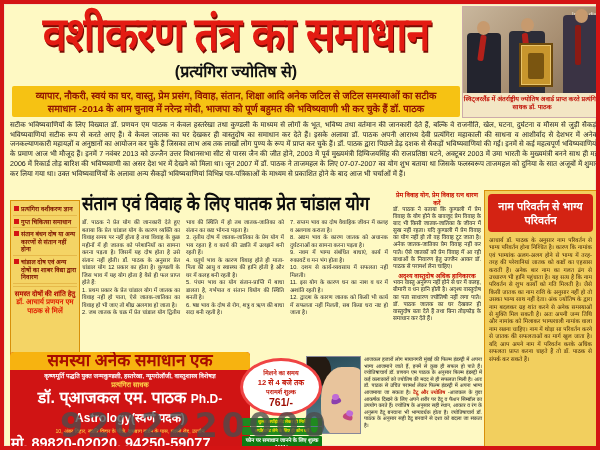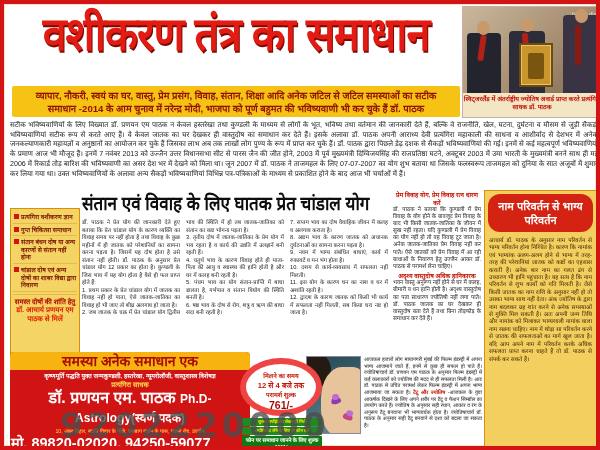--- a/index.html
+++ b/index.html
@@ -1,17 +1,17 @@
 <!DOCTYPE html>
 <html><head>
 <meta charset="utf-8">
 <style>
   * { margin:0; padding:0; box-sizing:border-box; font-family:"Liberation Sans","DejaVu Sans",sans-serif; }
   html,body { background:#888; }
-  .page { position:relative; width:600px; height:450px; background:#ffffff;
+  .page { position:relative; width:600px; height:450px; background:#fef9c3;
           border:4px solid #d41414; overflow:hidden; box-shadow:inset 0 0 0 1px #f4e7c9; }
   .abs { position:absolute; }
 
   
   .main-title { left:6px; top:2px; width:452px; text-align:center; color:#e41b12;
     font-size:43px; font-weight:800; letter-spacing:-1px; line-height:52px;
     text-shadow:1px 2px 0 #7a0b04; transform:scaleY(1.08); transform-origin:top; white-space:nowrap; }
   .subtitle { left:6px; top:56px; width:452px; text-align:center; color:#111;
     font-size:16px; font-weight:800; }
 
@@ -33,21 +33,21 @@
   
   .highlight-banner { left:8px; top:82px; width:448px; height:31px; background:#f6c213;
     color:#8f1200; font-size:9.6px; font-weight:800; text-align:center;
     padding:3px 10px 0; line-height:13px; border-radius:2px; }
 
   
   .intro-paragraph { left:6px; top:117px; width:588px; height:70px; color:#1a1a1a;
     font-size:7.1px; line-height:9.7px; text-align:justify; overflow:hidden; }
 
   
-  .services-sidebar { left:6px; top:204px; width:70px; height:159px; background:#f4d465;
+  .services-sidebar { left:6px; top:196px; width:70px; height:159px; background:#f4d465;
     border:1px solid #d8900a; padding:2px; }
   .svc-item { display:flex; gap:2px; padding:2px 1px; border-bottom:1px solid #e6b94a;
     color:#7c1500; font-size:6.2px; font-weight:700; line-height:7.6px; }
   .bullet { flex:0 0 5px; width:5px; height:5px; margin-top:1px; background:#d41414; }
   .sidebar-footer { margin-top:2px; text-align:center; color:#b00d00; font-weight:800;
     font-size:6.8px; line-height:8.6px; padding:3px 1px; border-top:1px solid #e6b94a; }
   .sidebar-footer .who { color:#e02000; font-size:7.2px; }
 
   
   .article-headline { left:78px; top:186px; width:310px; color:#0d0d0d; font-size:17px;
@@ -56,35 +56,35 @@
     font-size:5.7px; line-height:7.5px; color:#222; text-align:justify; white-space:pre-line; overflow:hidden; }
 
   
   .subarticles { left:389px; top:187px; width:88px; height:159px; overflow:hidden; }
   .subhead { color:#c61200; font-size:6.2px; font-weight:800; text-align:center; line-height:7.5px; }
   .subtext { font-size:5.6px; line-height:7.1px; color:#222; text-align:justify; margin-bottom:2px; }
 
   
   .right-column { left:480px; top:186px; width:113px; height:259px; background:#f2cf5e; border:1px solid #d8900a; }
   .rc-head { margin:3px; background:#d42313; color:#fff; font-size:11px; font-weight:800;
-    text-align:center; line-height:14px; padding:5px 2px; border-radius:12px; }
+    text-align:center; line-height:14px; padding:5px 2px; border-radius:4px; }
   .rc-body { padding:2px 4px; font-size:5.8px; line-height:7.4px; color:#3a2000; text-align:justify; }
 
   
   .contact-card { left:6px; top:348px; width:240px; height:96px; background:#d01414; border-radius:4px; overflow:hidden; }
-  .cc-banner { background:#f7b310; color:#a80c00; font-size:14px; font-weight:800; text-align:center; height:18px; line-height:18px; }
+  .cc-banner { background:#f7b310; color:#a80c00; font-size:17px; font-weight:800; text-align:center; height:18px; line-height:18px; }
   .cc-spec { color:#fff; font-size:6.2px; font-weight:700; text-align:center; line-height:7.6px; padding:2px 4px 0; }
   .cc-sadhak { color:#ffd84a; font-size:6.8px; font-weight:700; text-align:center; }
   .cc-name { color:#fff; text-align:center; font-weight:800; font-size:16px; line-height:17px; }
   .cc-degree { color:#fff; font-size:12px; font-weight:700; }
   .cc-addr { color:#ffd84a; font-size:5.2px; text-align:center; line-height:6.5px; padding:1px 2px; }
   .cc-phone { color:#fff; font-weight:800; font-size:14.5px; padding-left:1px; line-height:17px; }
 
   
-  .consult-circle { left:236px; top:354px; width:82px; height:58px; background:#fff; border:6px solid #ef4444;
+  .consult-circle { left:236px; top:354px; width:82px; height:58px; background:#fff; border:3px solid #ef4444;
     border-radius:50%; text-align:center; color:#c21608; padding-top:7px; z-index:5; }
   .consult-circle .l1 { font-size:6.4px; font-weight:700; }
   .consult-circle .l2 { font-size:7.6px; font-weight:800; }
   .consult-circle .l3 { font-size:6.4px; font-weight:700; }
   .consult-circle .fee { font-size:10.5px; font-weight:800; color:#9d0b00; }
   .badges { left:238px; top:414px; width:80px; z-index:5; }
   .badge-y { background:#1f8a1f; color:#ffe100; font-size:4.4px; font-weight:700; text-align:center;
     line-height:6px; padding:1px 1px; margin-bottom:1px; border-radius:1px; }
   .badge-w { background:#0f7a12; color:#fff; font-size:5.4px; font-weight:700; text-align:center;
     line-height:6.8px; padding:1px 2px; border-radius:1px; }
@@ -106,20 +106,21 @@
   
   .watermark { left:56px; top:402px; font-size:33px; font-weight:800; color:rgba(75,75,75,.78);
     letter-spacing:4px; z-index:9; font-family:"DejaVu Sans",sans-serif; }
 </style>
 </head>
 <body>
 
 <div class="page">
 
   <div class="abs main-title">वशीकरण तंत्र का समाधान</div>
+  <div class="abs subtitle">(प्रत्यंगिरा ज्योतिष से)</div>
 
   <div class="abs photo-block">
     <div class="photo-area">
       <div class="overlay-text">Intern dia</div>
       <div class="fig" style="left:4px;top:26px;width:34px;height:60px;background:#23242e;"></div>
       <div class="head" style="left:14px;top:14px;"></div>
       <div class="scarf" style="left:16px;top:28px;transform:rotate(8deg);"></div>
       <div class="fig" style="left:46px;top:24px;width:36px;height:62px;background:#2c2d38;"></div>
       <div class="head" style="left:58px;top:11px;"></div>
       <div class="scarf" style="left:60px;top:26px;transform:rotate(-6deg);"></div>
@@ -185,21 +186,21 @@
   <div class="abs right-column">
     <div class="rc-head">नाम परिवर्तन से भाग्य परिवर्तन</div>
     <div class="rc-body">आचार्य डॉ. पाठक के अनुसार नाम परिवर्तन से भाग्य परिवर्तन होना निश्चित है। कारण कि नामांक एवं भाग्यांक अलग-अलग होने से भाग्य में तरह-तरह की परेशानियां जातक को कष्टों का एहसास कराती हैं। अनेक बार नाम का गलत ढंग से उच्चारण भी हानि पहुंचाता है। यह सत्य है कि नाम परिवर्तन से शुभ कार्यों को गति मिलती है। जैसे किसी जातक का नाम राशि के अनुसार नहीं हो तो उसका भाग्य साथ नहीं देता। अंक ज्योतिष के द्वारा नाम बदलकर ग्रह शांत करने से अनेक समस्याओं से मुक्ति मिल सकती है। अतः अपनी जन्म तिथि और नामांक को मिलाकर भाग्यशाली नामांक वाला नाम रखना चाहिए। नाम में थोड़ा सा परिवर्तन करने से जातक की सफलताओं का मार्ग खुल जाता है। यदि आप अपने नाम में परिवर्तन करके अधिक सफलता प्राप्त करना चाहते हैं तो डॉ. पाठक से संपर्क कर सकते हैं।</div>
   </div>
 
   <div class="abs contact-card">
     <div class="cc-banner">समस्या अनेक समाधान एक</div>
     <div class="cc-spec">कृष्णमूर्ति पद्धति युक्त जन्मकुण्डली, हस्तरेखा, न्यूमरोलॉजी, वास्तुशास्त्र विशेषज्ञ</div>
     <div class="cc-sadhak">प्रत्यंगिरा साधक</div>
     <div class="cc-name">
-      <span>डॉ. प्रणयन एम. पाठक</span>
+      <span>डॉ. प्आजकल एम. पाठक</span>
       <span class="cc-degree">Ph.D-Astrology(स्वर्ण पदक)</span>
     </div>
     <div class="cc-addr">10, अंबर विहार, स्वाति विहार के पीछे, रामबाग गार्डन के पास, मक्सी रोड, उज्जैन</div>
     <div class="cc-phone">मो. 89820-02020, 94250-59077</div>
   </div>
 
   <div class="abs consult-circle">
     <div class="l1">मिलने का समय</div>
     <div class="l2">12 से 4 बजे तक</div>
     <div class="l3">परामर्श शुल्क</div>

